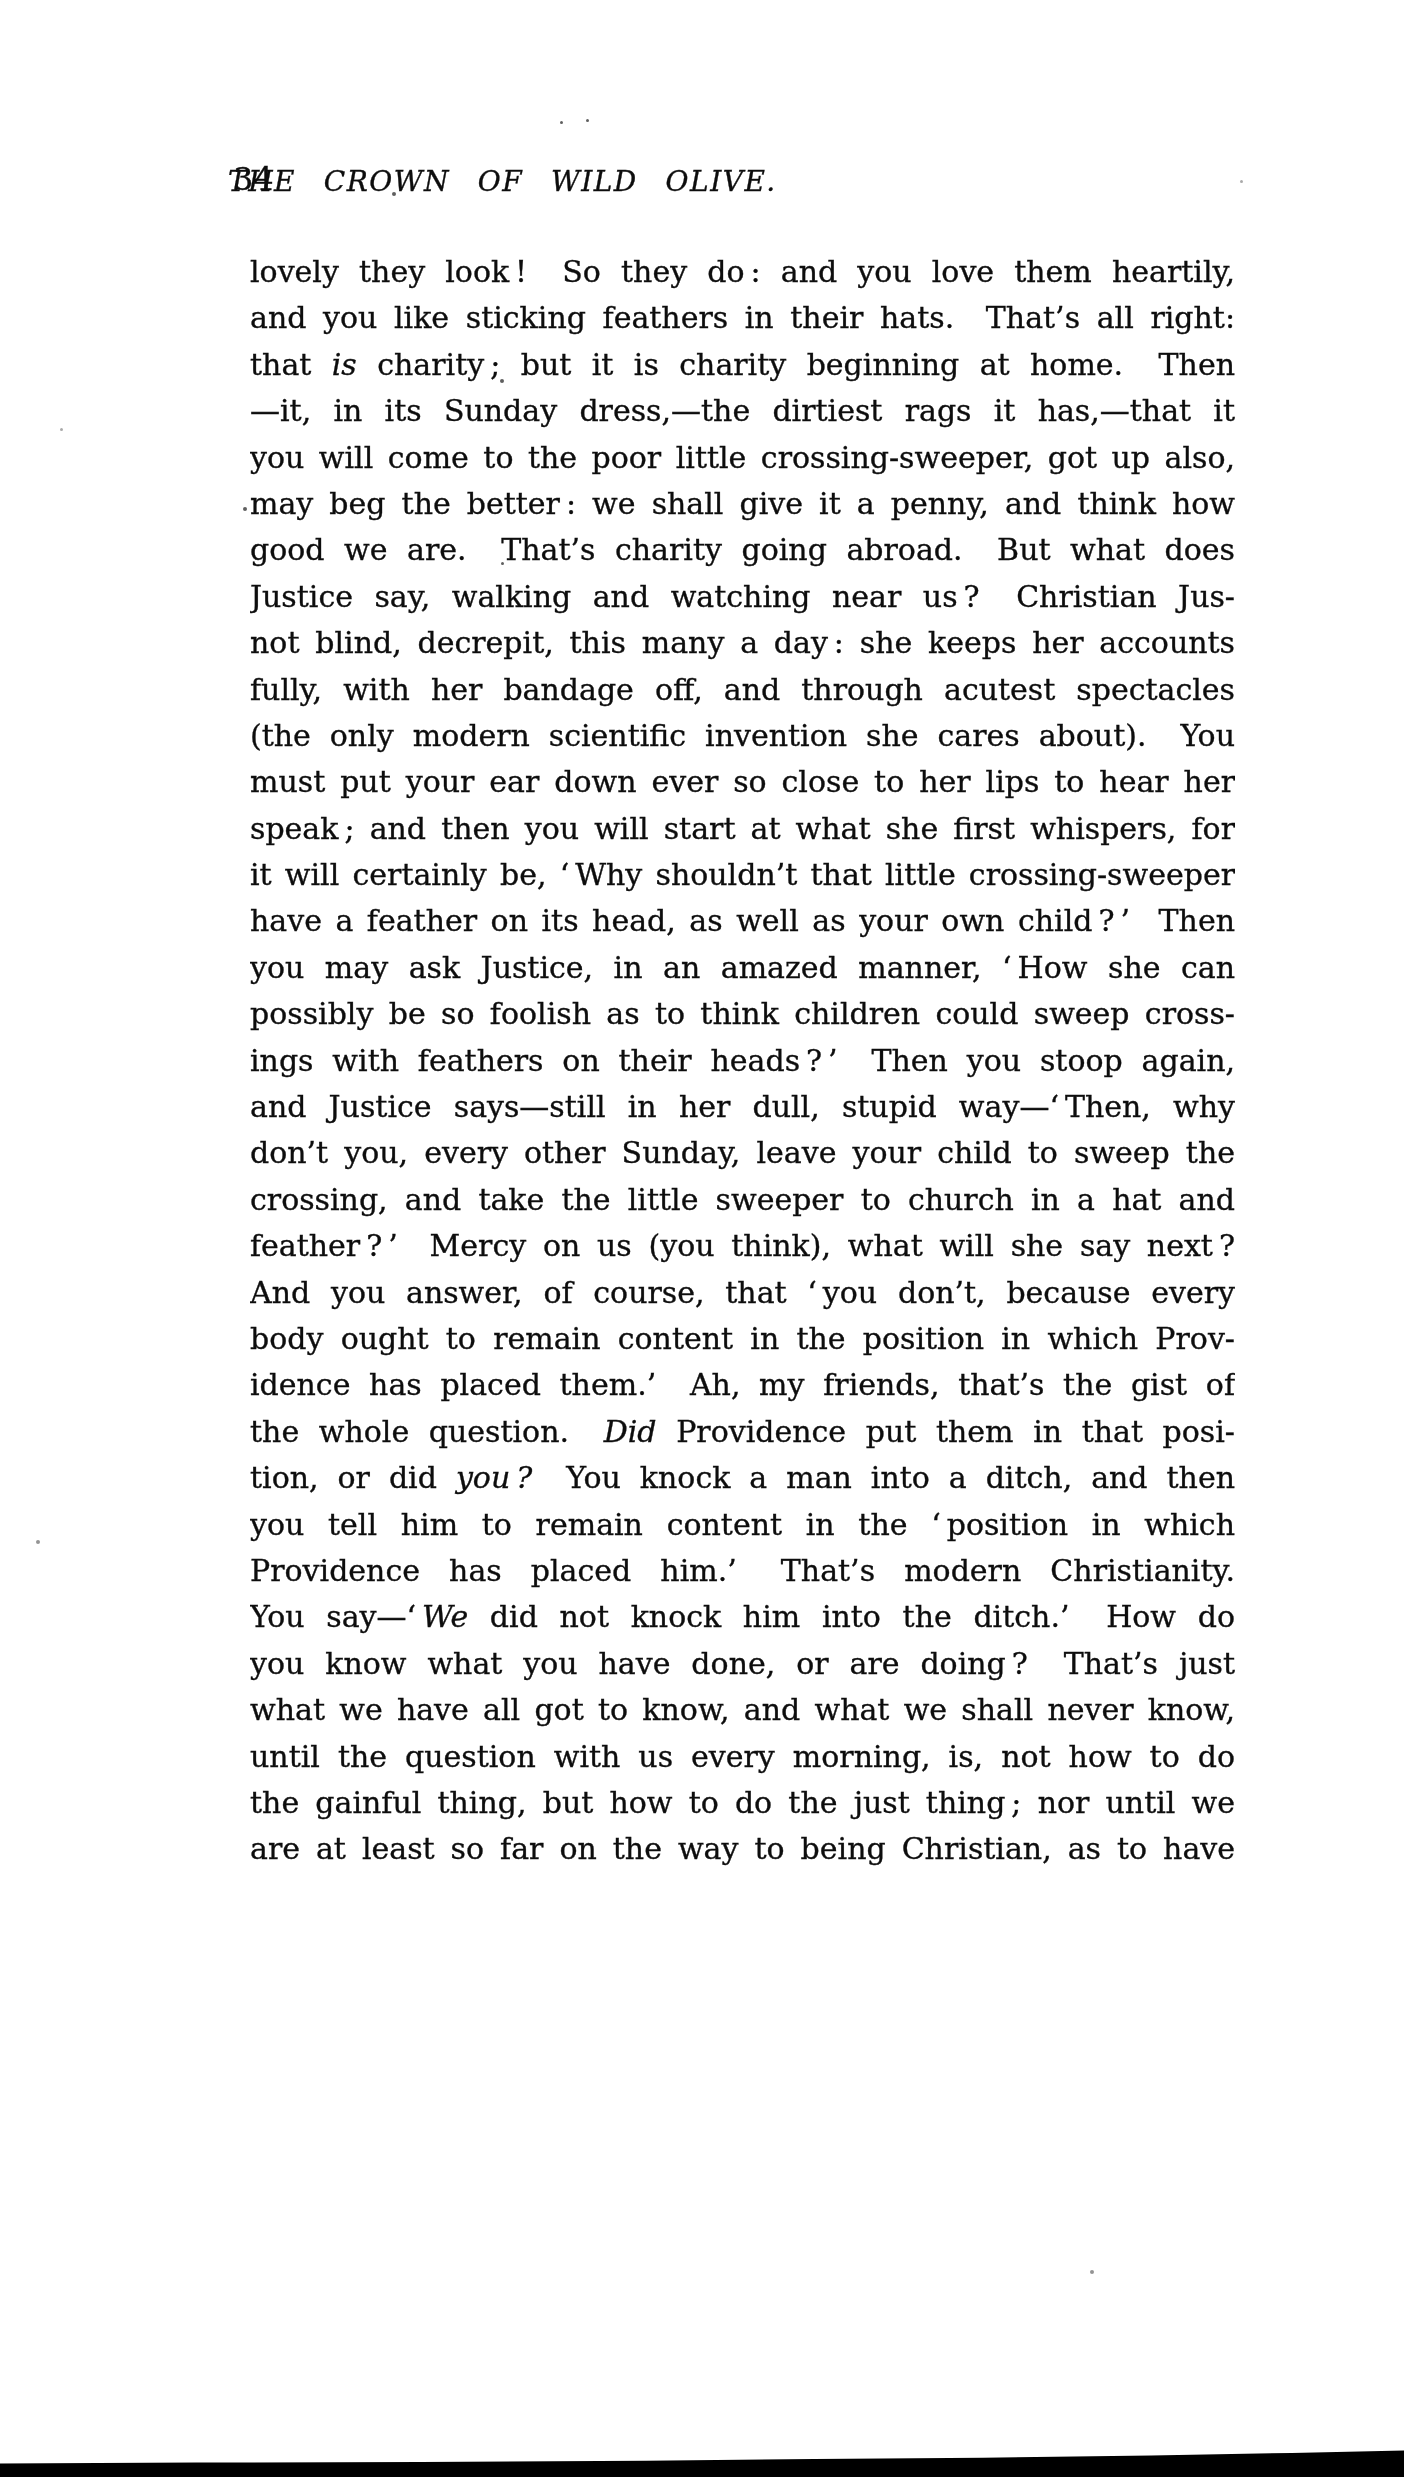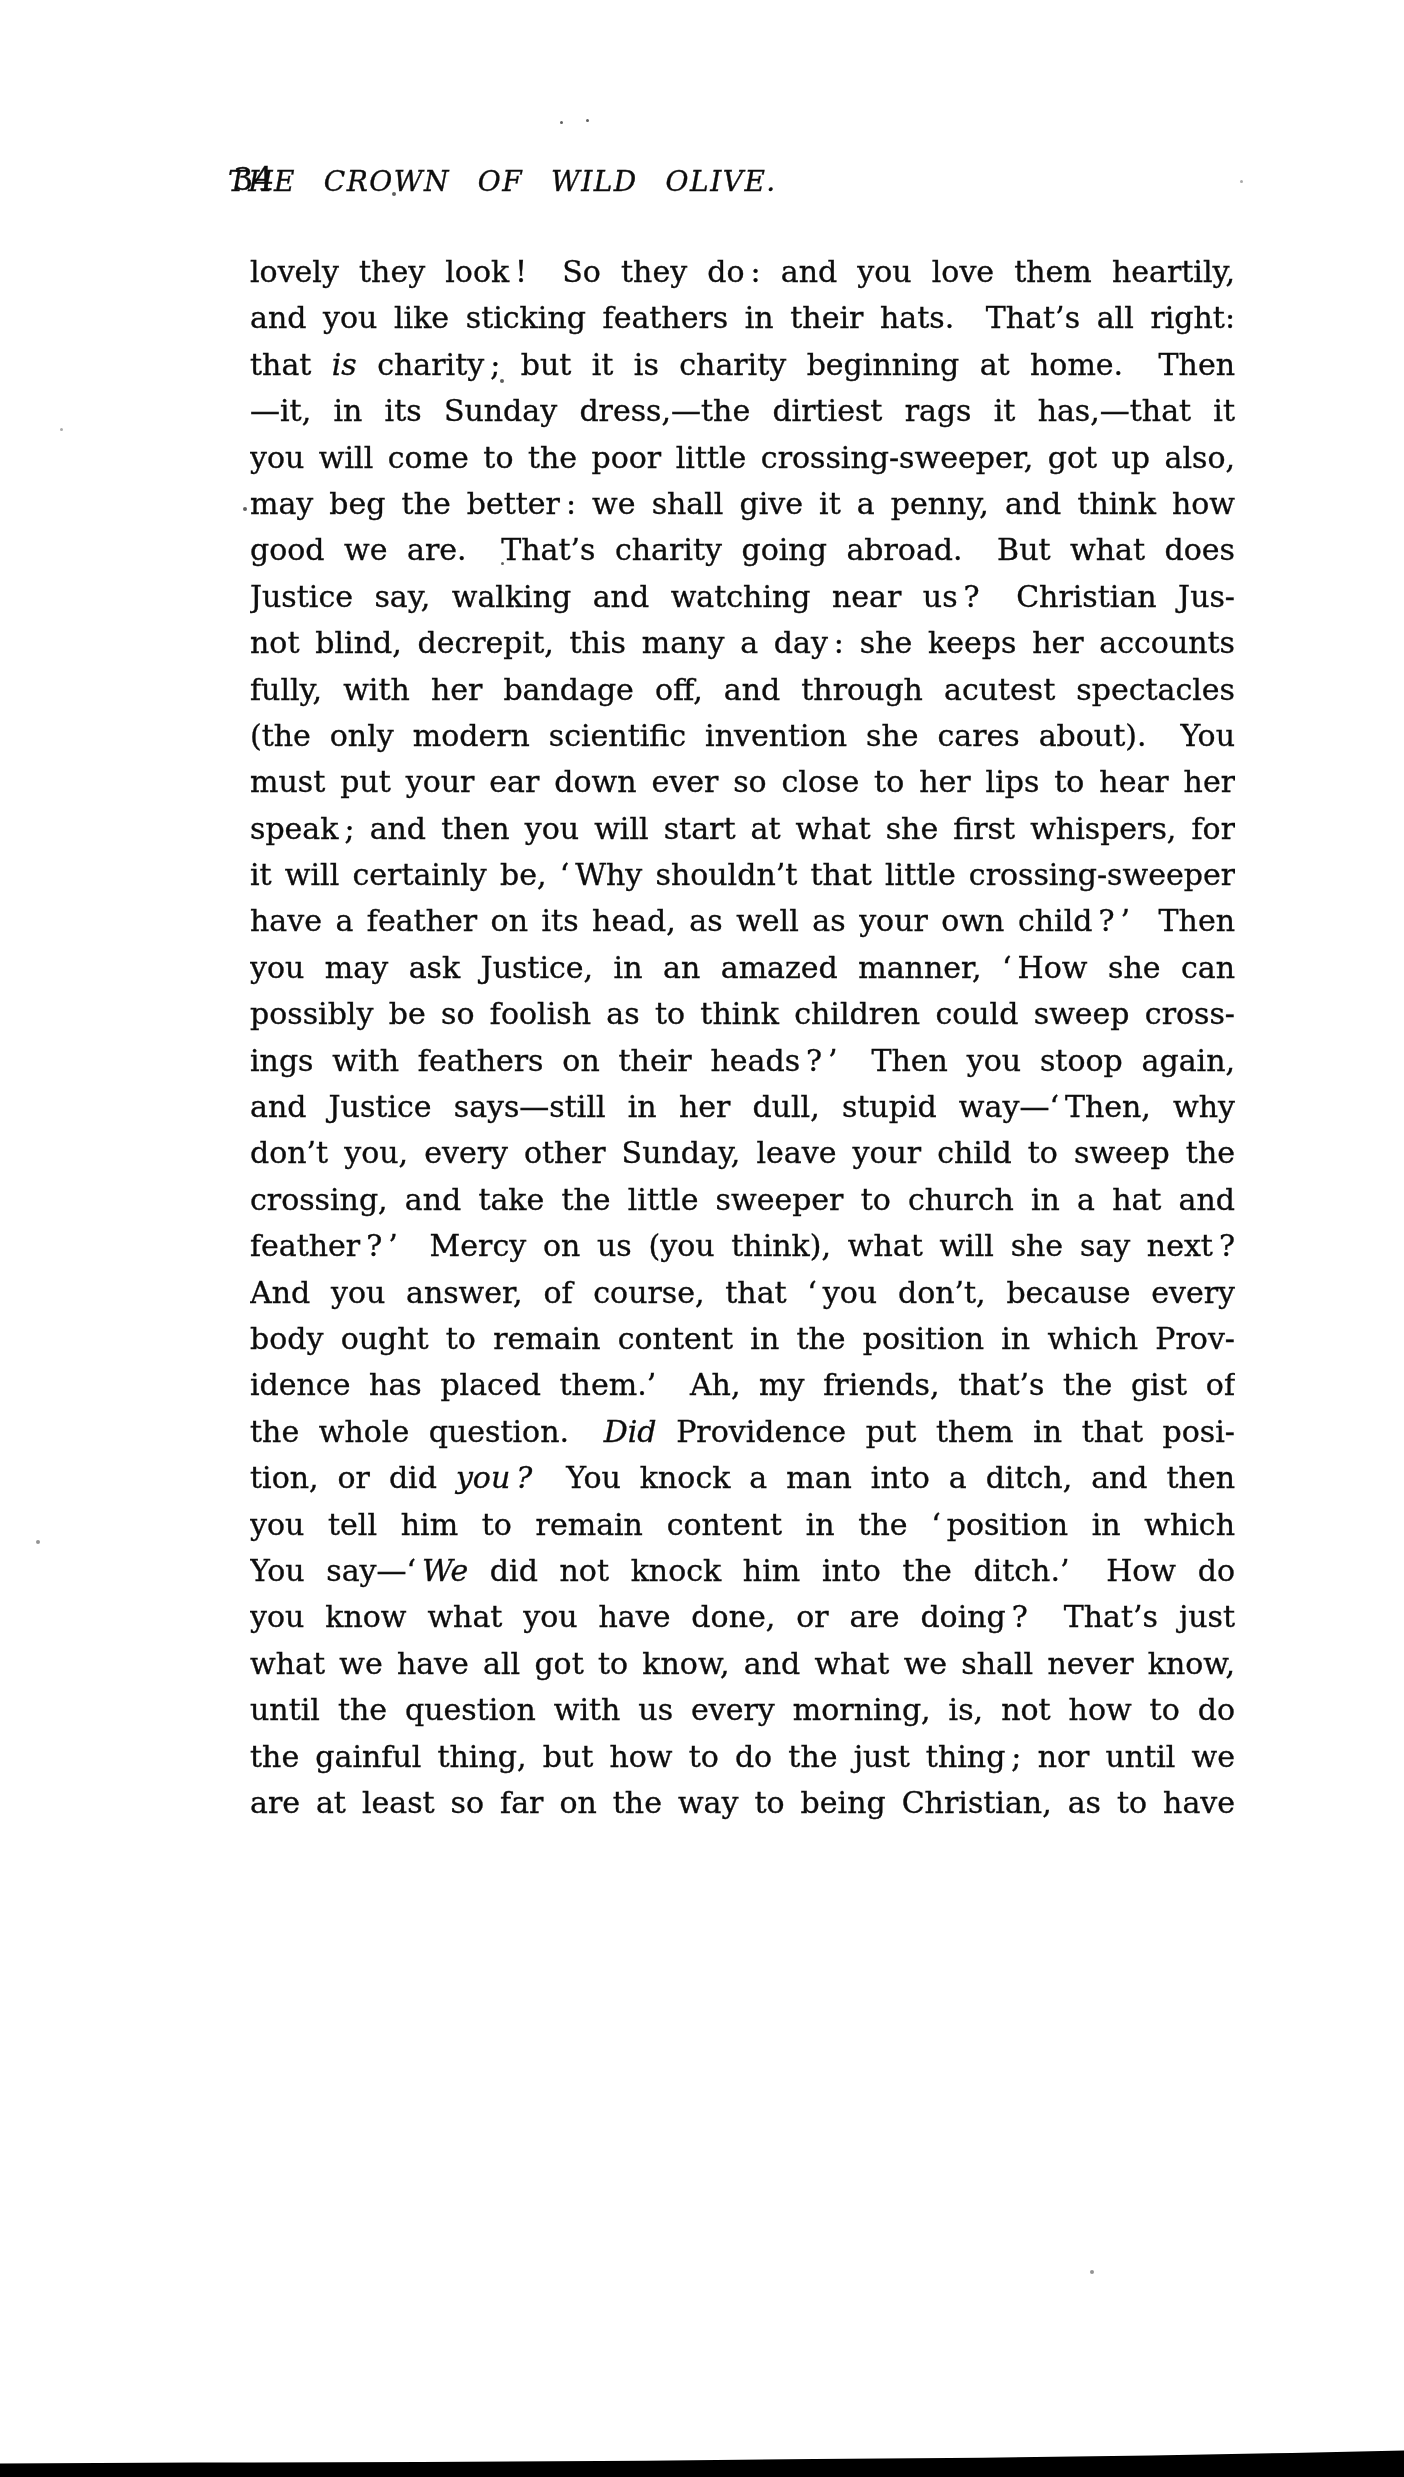--- a/index.html
+++ b/index.html
@@ -81,20 +81,21 @@
       <div class="line"><span>and Justice says—still in her dull, stupid way—‘ Then, why</span></div>
       <div class="line"><span>don’t you, every other Sunday, leave your child to sweep the</span></div>
       <div class="line"><span>crossing, and take the little sweeper to church in a hat and</span></div>
       <div class="line"><span>feather ? ’  Mercy on us (you think), what will she say next ?</span></div>
       <div class="line"><span>And you answer, of course, that ‘ you don’t, because every</span></div>
       <div class="line"><span>body ought to remain content in the position in which Prov-</span></div>
       <div class="line"><span>idence has placed them.’  Ah, my friends, that’s the gist of</span></div>
       <div class="line"><span>the whole question.  </span><span class="it">Did</span><span> Providence put them in that posi-</span></div>
       <div class="line"><span>tion, or did </span><span class="it">you ?</span><span>  You knock a man into a ditch, and then</span></div>
       <div class="line"><span>you tell him to remain content in the ‘ position in which</span></div>
+      <div class="line"><span>Providence has placed him.’  That’s modern Christianity.</span></div>
       <div class="line"><span>You say—‘ </span><span class="it">We</span><span> did not knock him into the ditch.’  How do</span></div>
       <div class="line"><span>you know what you have done, or are doing ?  That’s just</span></div>
       <div class="line"><span>what we have all got to know, and what we shall never know,</span></div>
       <div class="line"><span>until the question with us every morning, is, not how to do</span></div>
       <div class="line"><span>the gainful thing, but how to do the just thing ; nor until we</span></div>
       <div class="line"><span>are at least so far on the way to being Christian, as to have</span></div>
     </div>
 
   <div class="speck" style="left:560px; top:121px; width:3px; height:3px;"></div>
   <div class="speck" style="left:586px; top:119px; width:3px; height:3px;"></div>

